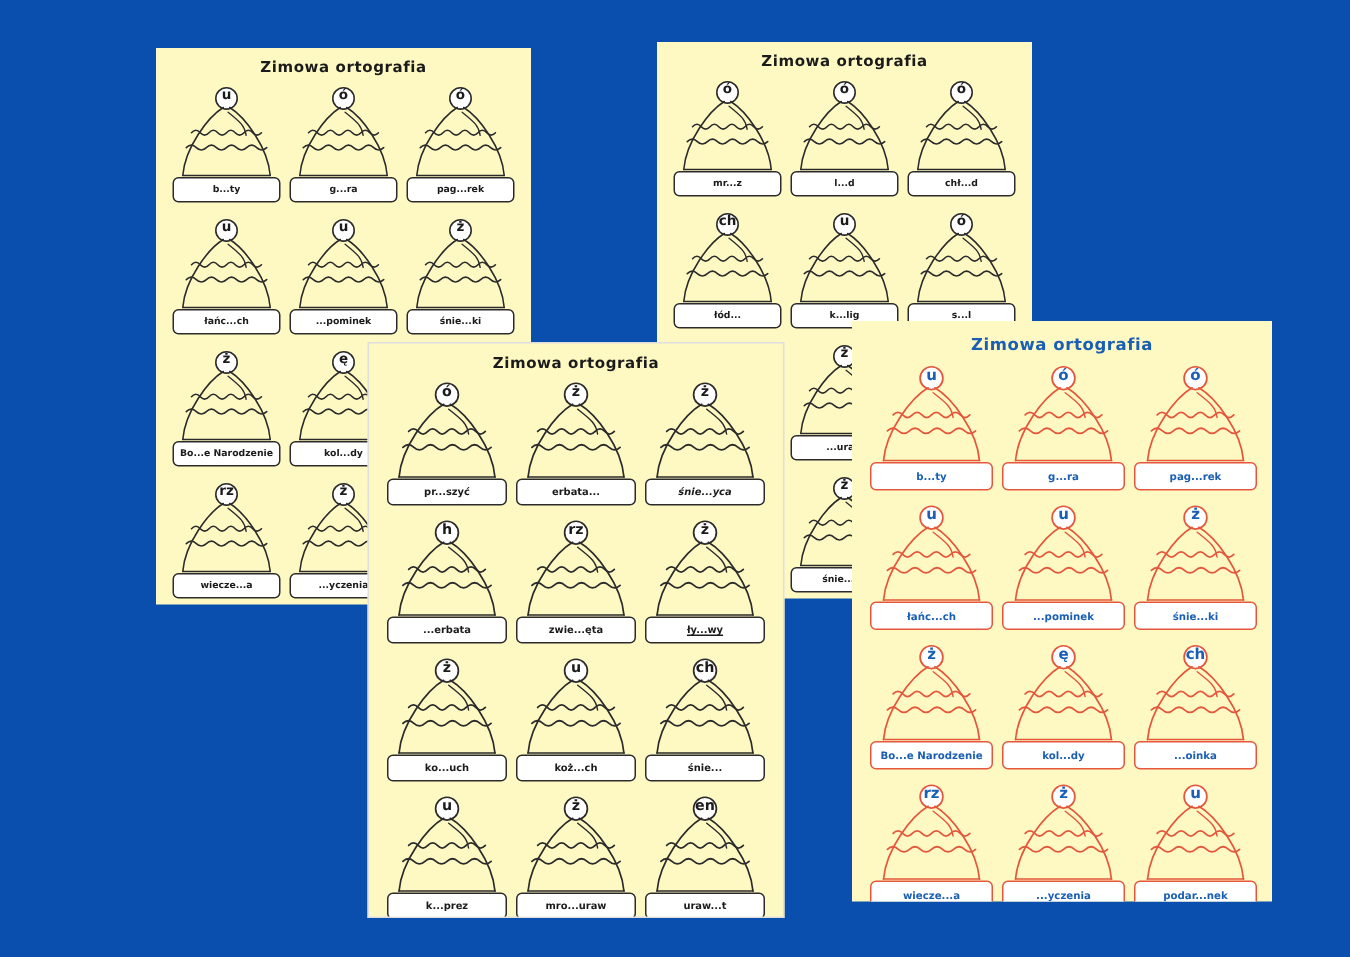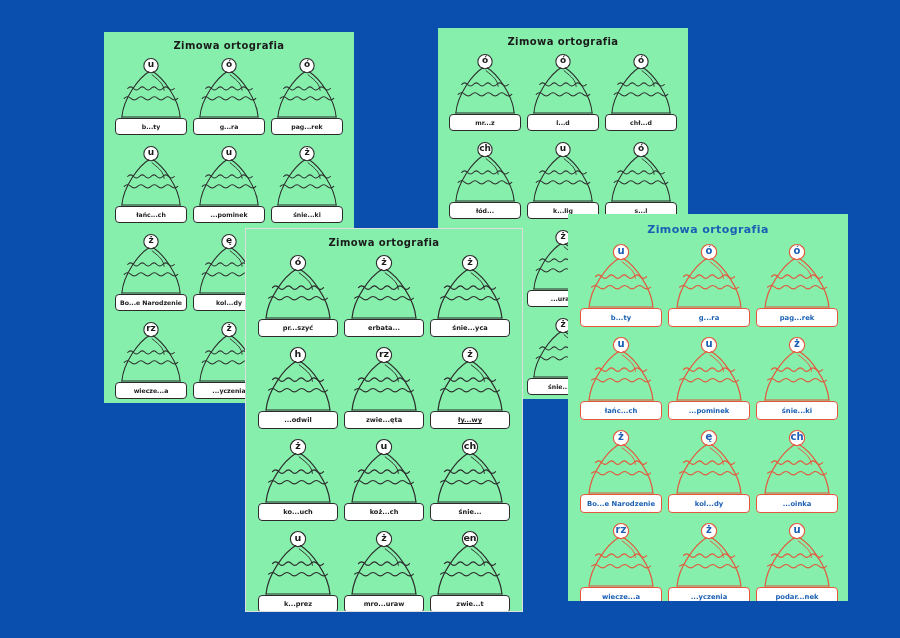--- a/index.html
+++ b/index.html
@@ -7,21 +7,21 @@
     width:900px;height:638px;
     background:#0a4fad;
     font-family:"Liberation Sans", sans-serif;
     overflow:hidden;
     position:relative;
   }
   .stage{position:absolute;inset:0;}
 
   .sheet{
     position:absolute;
-    background:#86efac;
+    background:#fef9c3;
     box-sizing:border-box;
     overflow:hidden;
   }
 
   .sheet-title{
     text-align:center;
     font-family:"DejaVu Sans", sans-serif;
     font-weight:bold;
     letter-spacing:.4px;
     width:100%;
@@ -492,36 +492,36 @@
     <circle class="stroke" cx="34" cy="9.09" r="7.590000000000001" fill="#fff" stroke-width="1.1560000000000001"></circle>
     <path class="stroke" d="M 2.0400000000000027 64 C 3.6380000000000052 44.2, 20.576800000000002 22.1415, 31.723 15.5415" fill="none" stroke-width="1.1560000000000001" stroke-linecap="round"></path>
     <path class="stroke" d="M 65.96 64 C 64.362 44.2, 47.423199999999994 22.1415, 36.277 15.5415" fill="none" stroke-width="1.1560000000000001" stroke-linecap="round"></path>
     <path class="stroke" d="M 2.0400000000000027 64 L 65.96 64" fill="none" stroke-width="1.1560000000000001" stroke-linecap="round"></path>
     <path class="stroke" d="M 35.1385 18.8415 C 44.5468 26.1015, 47.423199999999994 28.741500000000002, 48.382 35.341499999999996" fill="none" stroke-width="0.9826000000000001" stroke-linecap="round"></path>
     <path class="stroke" d="M 4.596800000000002 44.2 Q 8.272200000000002 40.768, 11.947600000000001 44.2 Q 15.623000000000001 47.632000000000005, 19.2984 44.2 Q 22.9738 40.768, 26.6492 44.2 Q 30.3246 47.632000000000005, 34 44.2 Q 37.675399999999996 40.768, 41.3508 44.2 Q 45.0262 47.632000000000005, 48.7016 44.2 Q 52.376999999999995 40.768, 56.0524 44.2 Q 59.7278 47.632000000000005, 63.4032 44.2" fill="none" stroke-width="1.1560000000000001" stroke-linecap="round"></path>
     <path class="stroke" d="M 8.432000000000002 33.64 Q 11.628000000000002 30.208000000000002, 14.824000000000002 33.64 Q 18.020000000000003 37.072, 21.216 33.64 Q 24.412 30.208000000000002, 27.608 33.64 Q 30.804000000000002 37.072, 34 33.64 Q 37.196 30.208000000000002, 40.391999999999996 33.64 Q 43.588 37.072, 46.784 33.64 Q 49.98 30.208000000000002, 53.176 33.64 Q 56.372 37.072, 59.568 33.64" fill="none" stroke-width="1.1560000000000001" stroke-linecap="round"></path>
   </svg>
             <span class="pom-letter" style="top: 3.22px; font-size: 9.5px;">ż</span>
           </div>
-          <div class="band" style="width: 80px; height: 18px; margin-top: -1px; font-size: 6.6px; border-width: 1.2px;">śnie...yca</div>
+          <div class="band" style="width: 80px; height: 18px; margin-top: -1px; font-size: 6.6px; border-width: 1.2px; font-style: italic;">śnie...yca</div>
         </div>
         <div class="hat">
           <div style="position: relative;">
             <svg width="68" height="66" viewBox="0 0 68 66" xmlns="http://www.w3.org/2000/svg">
     <circle class="stroke" cx="34" cy="9.09" r="7.590000000000001" fill="#fff" stroke-width="1.1560000000000001"></circle>
     <path class="stroke" d="M 2.0400000000000027 64 C 3.6380000000000052 44.2, 20.576800000000002 22.1415, 31.723 15.5415" fill="none" stroke-width="1.1560000000000001" stroke-linecap="round"></path>
     <path class="stroke" d="M 65.96 64 C 64.362 44.2, 47.423199999999994 22.1415, 36.277 15.5415" fill="none" stroke-width="1.1560000000000001" stroke-linecap="round"></path>
     <path class="stroke" d="M 2.0400000000000027 64 L 65.96 64" fill="none" stroke-width="1.1560000000000001" stroke-linecap="round"></path>
     <path class="stroke" d="M 35.1385 18.8415 C 44.5468 26.1015, 47.423199999999994 28.741500000000002, 48.382 35.341499999999996" fill="none" stroke-width="0.9826000000000001" stroke-linecap="round"></path>
     <path class="stroke" d="M 4.596800000000002 44.2 Q 8.272200000000002 40.768, 11.947600000000001 44.2 Q 15.623000000000001 47.632000000000005, 19.2984 44.2 Q 22.9738 40.768, 26.6492 44.2 Q 30.3246 47.632000000000005, 34 44.2 Q 37.675399999999996 40.768, 41.3508 44.2 Q 45.0262 47.632000000000005, 48.7016 44.2 Q 52.376999999999995 40.768, 56.0524 44.2 Q 59.7278 47.632000000000005, 63.4032 44.2" fill="none" stroke-width="1.1560000000000001" stroke-linecap="round"></path>
     <path class="stroke" d="M 8.432000000000002 33.64 Q 11.628000000000002 30.208000000000002, 14.824000000000002 33.64 Q 18.020000000000003 37.072, 21.216 33.64 Q 24.412 30.208000000000002, 27.608 33.64 Q 30.804000000000002 37.072, 34 33.64 Q 37.196 30.208000000000002, 40.391999999999996 33.64 Q 43.588 37.072, 46.784 33.64 Q 49.98 30.208000000000002, 53.176 33.64 Q 56.372 37.072, 59.568 33.64" fill="none" stroke-width="1.1560000000000001" stroke-linecap="round"></path>
   </svg>
             <span class="pom-letter" style="top: 3.22px; font-size: 9.5px;">h</span>
           </div>
-          <div class="band" style="width: 80px; height: 18px; margin-top: -1px; font-size: 6.6px; border-width: 1.2px;">...odwil</div>
+          <div class="band" style="width: 80px; height: 18px; margin-top: -1px; font-size: 6.6px; border-width: 1.2px;">...erbata</div>
         </div>
         <div class="hat">
           <div style="position: relative;">
             <svg width="68" height="66" viewBox="0 0 68 66" xmlns="http://www.w3.org/2000/svg">
     <circle class="stroke" cx="34" cy="9.09" r="7.590000000000001" fill="#fff" stroke-width="1.1560000000000001"></circle>
     <path class="stroke" d="M 2.0400000000000027 64 C 3.6380000000000052 44.2, 20.576800000000002 22.1415, 31.723 15.5415" fill="none" stroke-width="1.1560000000000001" stroke-linecap="round"></path>
     <path class="stroke" d="M 65.96 64 C 64.362 44.2, 47.423199999999994 22.1415, 36.277 15.5415" fill="none" stroke-width="1.1560000000000001" stroke-linecap="round"></path>
     <path class="stroke" d="M 2.0400000000000027 64 L 65.96 64" fill="none" stroke-width="1.1560000000000001" stroke-linecap="round"></path>
     <path class="stroke" d="M 35.1385 18.8415 C 44.5468 26.1015, 47.423199999999994 28.741500000000002, 48.382 35.341499999999996" fill="none" stroke-width="0.9826000000000001" stroke-linecap="round"></path>
     <path class="stroke" d="M 4.596800000000002 44.2 Q 8.272200000000002 40.768, 11.947600000000001 44.2 Q 15.623000000000001 47.632000000000005, 19.2984 44.2 Q 22.9738 40.768, 26.6492 44.2 Q 30.3246 47.632000000000005, 34 44.2 Q 37.675399999999996 40.768, 41.3508 44.2 Q 45.0262 47.632000000000005, 48.7016 44.2 Q 52.376999999999995 40.768, 56.0524 44.2 Q 59.7278 47.632000000000005, 63.4032 44.2" fill="none" stroke-width="1.1560000000000001" stroke-linecap="round"></path>
@@ -627,21 +627,21 @@
     <circle class="stroke" cx="34" cy="9.09" r="7.590000000000001" fill="#fff" stroke-width="1.1560000000000001"></circle>
     <path class="stroke" d="M 2.0400000000000027 64 C 3.6380000000000052 44.2, 20.576800000000002 22.1415, 31.723 15.5415" fill="none" stroke-width="1.1560000000000001" stroke-linecap="round"></path>
     <path class="stroke" d="M 65.96 64 C 64.362 44.2, 47.423199999999994 22.1415, 36.277 15.5415" fill="none" stroke-width="1.1560000000000001" stroke-linecap="round"></path>
     <path class="stroke" d="M 2.0400000000000027 64 L 65.96 64" fill="none" stroke-width="1.1560000000000001" stroke-linecap="round"></path>
     <path class="stroke" d="M 35.1385 18.8415 C 44.5468 26.1015, 47.423199999999994 28.741500000000002, 48.382 35.341499999999996" fill="none" stroke-width="0.9826000000000001" stroke-linecap="round"></path>
     <path class="stroke" d="M 4.596800000000002 44.2 Q 8.272200000000002 40.768, 11.947600000000001 44.2 Q 15.623000000000001 47.632000000000005, 19.2984 44.2 Q 22.9738 40.768, 26.6492 44.2 Q 30.3246 47.632000000000005, 34 44.2 Q 37.675399999999996 40.768, 41.3508 44.2 Q 45.0262 47.632000000000005, 48.7016 44.2 Q 52.376999999999995 40.768, 56.0524 44.2 Q 59.7278 47.632000000000005, 63.4032 44.2" fill="none" stroke-width="1.1560000000000001" stroke-linecap="round"></path>
     <path class="stroke" d="M 8.432000000000002 33.64 Q 11.628000000000002 30.208000000000002, 14.824000000000002 33.64 Q 18.020000000000003 37.072, 21.216 33.64 Q 24.412 30.208000000000002, 27.608 33.64 Q 30.804000000000002 37.072, 34 33.64 Q 37.196 30.208000000000002, 40.391999999999996 33.64 Q 43.588 37.072, 46.784 33.64 Q 49.98 30.208000000000002, 53.176 33.64 Q 56.372 37.072, 59.568 33.64" fill="none" stroke-width="1.1560000000000001" stroke-linecap="round"></path>
   </svg>
             <span class="pom-letter" style="top: 3.22px; font-size: 9.5px;">en</span>
           </div>
-          <div class="band" style="width: 80px; height: 18px; margin-top: -1px; font-size: 6.6px; border-width: 1.2px;">zwie...t</div>
+          <div class="band" style="width: 80px; height: 18px; margin-top: -1px; font-size: 6.6px; border-width: 1.2px;">uraw...t</div>
         </div>
       </div>
   </div>
 
   <div class="sheet color" id="s4" style="left:568px;top:214px;width:280px;height:387px;padding:9px 12px 10px 12px;">
     <div class="sheet-title" style="font-size:11px;margin-bottom:7px;">Zimowa ortografia</div>
     <div class="grid" id="g4" style="gap:9px 6px;">
         <div class="hat">
           <div style="position: relative;">
             <svg width="68" height="66" viewBox="0 0 68 66" xmlns="http://www.w3.org/2000/svg">

